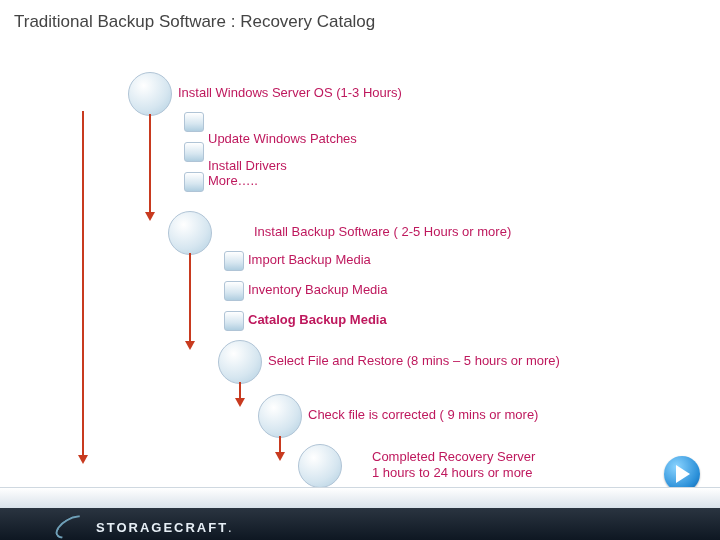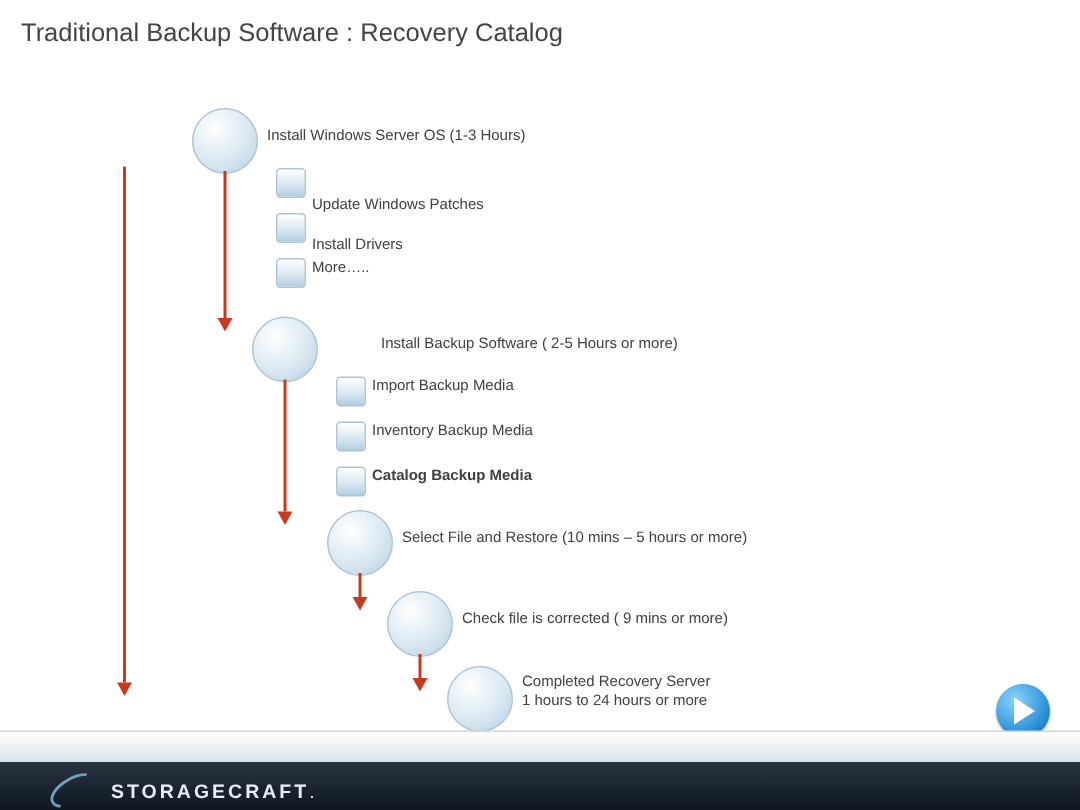--- a/index.html
+++ b/index.html
@@ -1,28 +1,28 @@
 <!DOCTYPE html>
 <html><head>
 <meta charset="utf-8">
 <style>
   html,body{margin:0;padding:0;width:720px;height:540px;font-family:Arial,Helvetica,sans-serif;font-size:13px;color:#333;background:#fff;position:relative;overflow:hidden;}
   .title{position:absolute;left:14px;top:12px;font-size:17px;color:#444;font-weight:400;}
   .node-circle{position:absolute;width:42px;height:42px;border:1px solid #b0c4d6;border-radius:50%;background:radial-gradient(circle at 35% 30%,#fff 0%,#d6e6f0 60%,#b0cee0 100%);}
   .node-square{position:absolute;width:18px;height:18px;border:1px solid #b0c4d6;border-radius:3px;background:linear-gradient(180deg,#fff 0%,#d6e6f0 60%,#b0cee0 100%);}
-  .lbl{position:absolute;font-size:10px;color:#404040;white-space:nowrap;}
-  .lbl.multi{white-space:normal;line-height:1.25;}
+  .lbl{position:absolute;font-size:13px;color:#be185d;white-space:nowrap;}
+  .lbl.multi{white-space:normal;line-height:1.25;margin-left:24px;}
   .arrow-line{position:absolute;width:2px;background:#c83a1f;}
   .arrow-head{position:absolute;width:0;height:0;border-left:5px solid transparent;border-right:5px solid transparent;border-top:9px solid #c83a1f;}
   .arrow-long-line{position:absolute;width:2px;background:#c83a1f;}
   
   .footer{position:absolute;left:0;right:0;bottom:0;height:60px;}
   .footer-bar-dark{position:absolute;left:0;right:0;bottom:0;height:32px;background:linear-gradient(180deg,#2a3440 0%,#0e1722 100%);}
   .footer-bar-light{position:absolute;left:0;right:0;bottom:32px;height:20px;background:linear-gradient(180deg,#fff 0%,#d9e2ea 100%);border-top:1px solid #cfd8e0;}
-  .logo{position:absolute;left:32px;bottom:4px;color:#e6eef5;font-size:13px;letter-spacing:2px;font-weight:400;display:flex;align-items:center;margin-top:16px;}
+  .logo{position:absolute;left:54px;bottom:4px;color:#e6eef5;font-size:13px;letter-spacing:2px;font-weight:400;display:flex;align-items:center;margin-top:16px;}
   .logo .swoosh{display:inline-block;width:30px;height:14px;border:2px solid #6fa0b8;border-color:#6fa0b8 transparent transparent #6fa0b8;border-radius:50%;transform:rotate(-30deg);margin-right:8px;}
   .logo b{font-weight:700;}
   .nav-btn{position:absolute;right:20px;bottom:48px;width:36px;height:36px;border-radius:50%;background:radial-gradient(circle at 35% 30%,#8bd4ff 0%,#2a8fd8 65%,#0d5ca3 100%);box-shadow:0 1px 2px rgba(0,0,0,0.3);}
   .nav-btn::after{content:"";position:absolute;left:12px;top:9px;width:0;height:0;border-top:9px solid transparent;border-bottom:9px solid transparent;border-left:14px solid #fff;}
 </style>
 </head>
 <body>
 
 <div class="title">Traditional Backup Software : Recovery Catalog</div>
 
@@ -49,21 +49,21 @@
 <div class="arrow-head" style="left:185px;top:341px;"></div>
 
 <div class="node-square" style="left:224px;top:251px;"></div>
 <div class="lbl" style="left:248px;top:252px;">Import Backup Media</div>
 <div class="node-square" style="left:224px;top:281px;"></div>
 <div class="lbl" style="left:248px;top:282px;text-align:right;">Inventory Backup Media</div>
 <div class="node-square" style="left:224px;top:311px;"></div>
 <div class="lbl" style="left:248px;top:312px;font-weight:bold;">Catalog Backup Media</div>
 
 <div class="node-circle" style="left:218px;top:340px;"></div>
-<div class="lbl" style="left:268px;top:353px;">Select File and Restore (10 mins – 5 hours or more)</div>
+<div class="lbl" style="left:268px;top:353px;">Select File and Restore (8 mins – 5 hours or more)</div>
 
 <div class="arrow-line" style="left:239px;top:382px;height:16px;"></div>
 <div class="arrow-head" style="left:235px;top:398px;"></div>
 
 <div class="node-circle" style="left:258px;top:394px;"></div>
 <div class="lbl" style="left:308px;top:407px;">Check file is corrected ( 9 mins or more)</div>
 
 <div class="arrow-line" style="left:279px;top:436px;height:16px;"></div>
 <div class="arrow-head" style="left:275px;top:452px;"></div>
 

